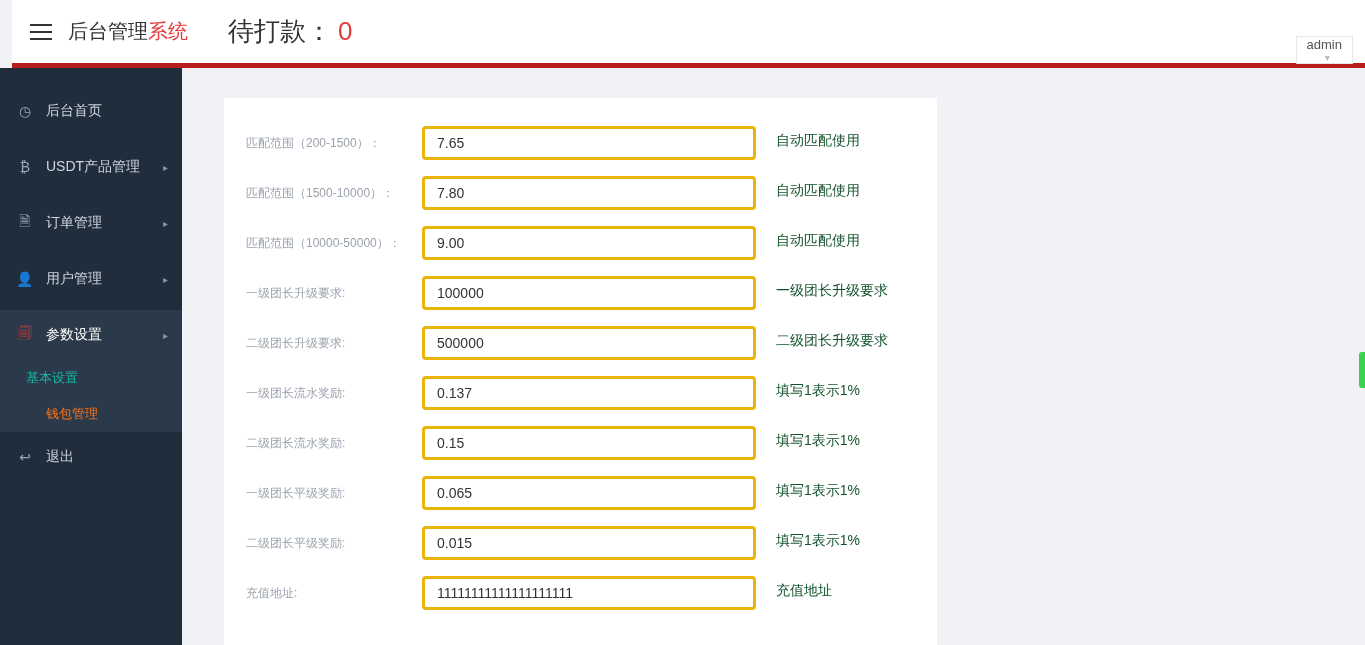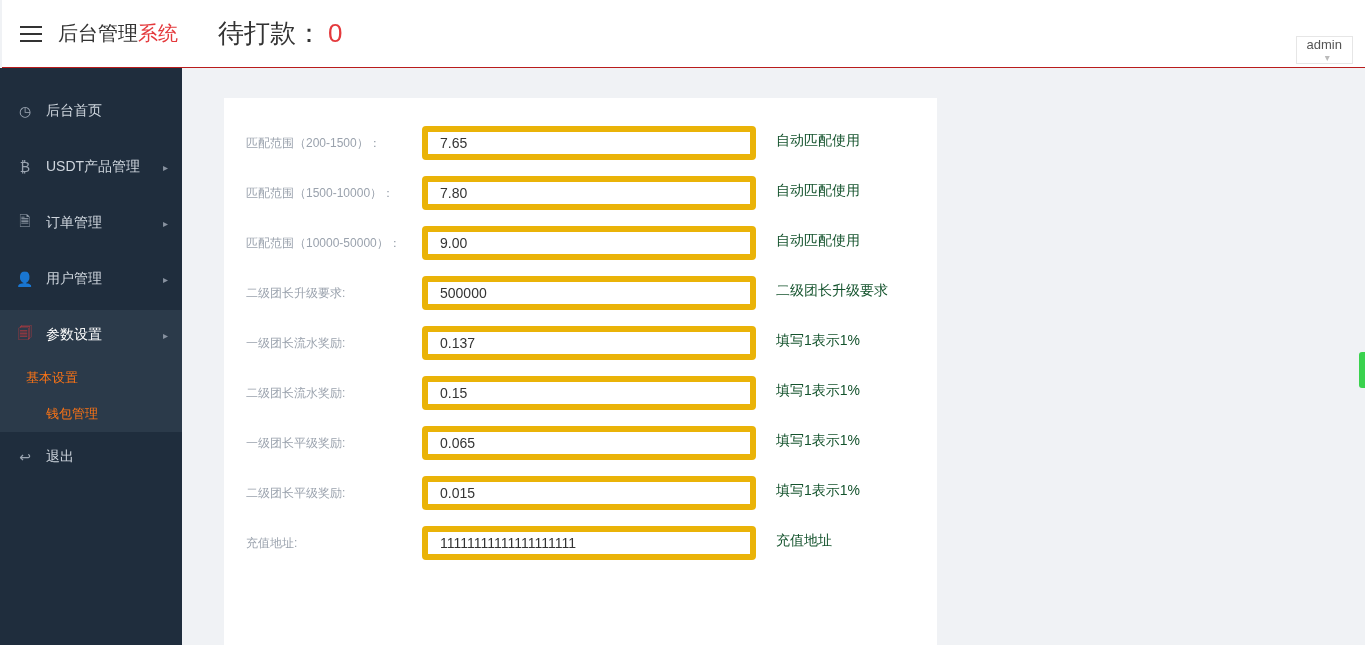--- a/index.html
+++ b/index.html
@@ -9,24 +9,24 @@
     font-family: "Helvetica Neue", Helvetica, "Microsoft YaHei", Arial, sans-serif;
     font-size: 14px;
     background: #f0f2f5;
     color: #333;
     overflow: hidden;
     position: relative;
   }
   
   .topbar {
     position: absolute;
-    left: 2px; top: 0; right: 0;
+    left: 12px; top: 0; right: 0;
     height: 68px;
     background: #fff;
-    border-bottom: 1px solid #b91c1c;
+    border-bottom: 5px solid #b91c1c;
     display: flex;
     align-items: center;
     z-index: 20;
   }
   .hamburger {
     width: 22px; height: 16px;
     margin-left: 18px;
     display: flex; flex-direction: column; justify-content: space-between;
     cursor: pointer;
   }
@@ -109,21 +109,21 @@
   .sub-item {
     height: 36px;
     display: flex;
     align-items: center;
     padding-left: 46px;
     background: #2b3a4a;
     font-size: 13px;
     color: #f97316;
     cursor: pointer;
   }
-  .sub-item.sel { color: #f97316; padding-left: 26px; }
+  .sub-item.sel { color: #14b8a6; padding-left: 26px; }
   
   .content-wrap {
     position: absolute;
     left: 182px; top: 68px; right: 0; bottom: 0;
     overflow: hidden;
   }
   .panel {
     position: absolute;
     left: 42px; right: 428px;
     top: 30px; bottom: 0;
@@ -140,21 +140,21 @@
     padding-right: 8px;
     color: #9aa2ad;
     font-size: 12px;
     line-height: 22px;
     padding-top: 6px;
   }
   .f-input-wrap { width: 334px; }
   .f-input {
     width: 100%;
     height: 34px;
-    border: 6px solid #eab308;
+    border: 3px solid #eab308;
     border-radius: 4px;
     padding: 0 12px;
     font-size: 14px;
     color: #333;
     outline: none;
   }
   .f-help {
     flex: 1;
     padding-left: 20px;
     padding-top: 6px;
@@ -238,20 +238,25 @@
         <div class="f-label">匹配范围（1500-10000）：</div>
         <div class="f-input-wrap"><input class="f-input" type="text" value="7.80" style=""></div>
         <div class="f-help">自动匹配使用</div>
       </div>
       <div class="form-row">
         <div class="f-label">匹配范围（10000-50000）：</div>
         <div class="f-input-wrap"><input class="f-input" type="text" value="9.00" style=""></div>
         <div class="f-help">自动匹配使用</div>
       </div>
       <div class="form-row">
+        <div class="f-label">一级团长升级要求:</div>
+        <div class="f-input-wrap"><input class="f-input" type="text" value="100000" style=""></div>
+        <div class="f-help">一级团长升级要求</div>
+      </div>
+      <div class="form-row">
         <div class="f-label">二级团长升级要求:</div>
         <div class="f-input-wrap"><input class="f-input" type="text" value="500000" style=""></div>
         <div class="f-help">二级团长升级要求</div>
       </div>
       <div class="form-row">
         <div class="f-label">一级团长流水奖励:</div>
         <div class="f-input-wrap"><input class="f-input" type="text" value="0.137" style=""></div>
         <div class="f-help">填写1表示1%</div>
       </div>
       <div class="form-row">

